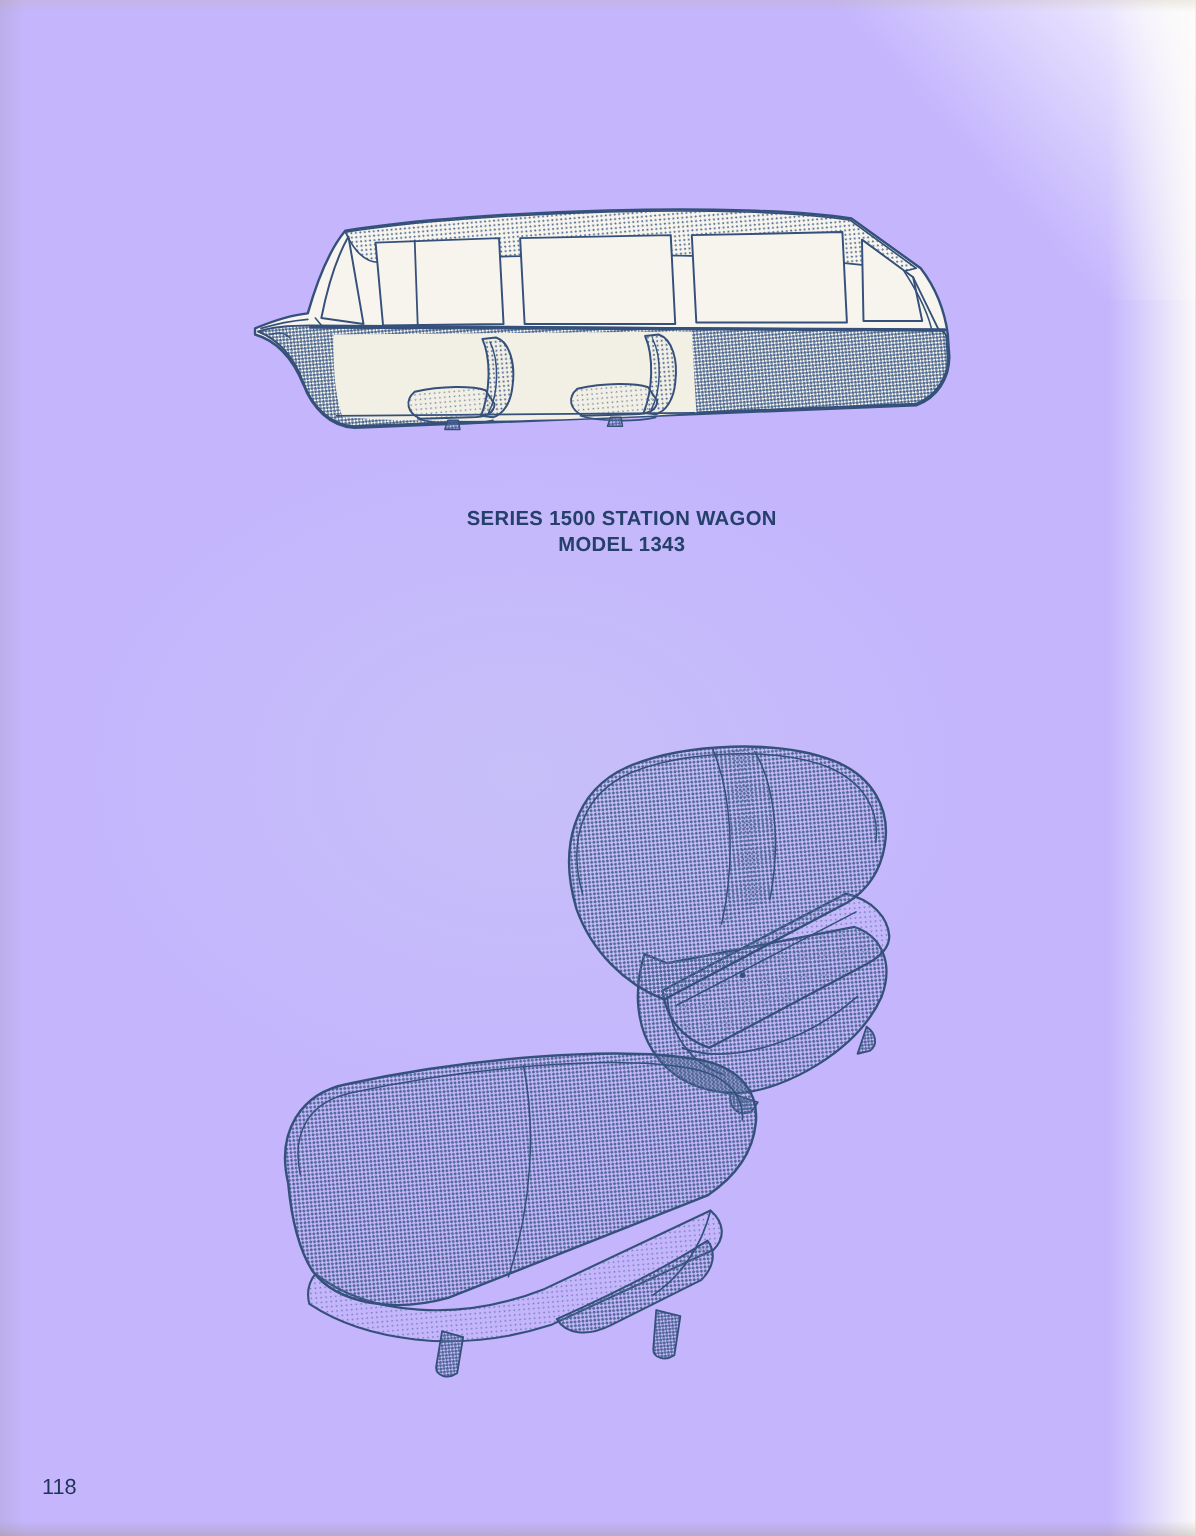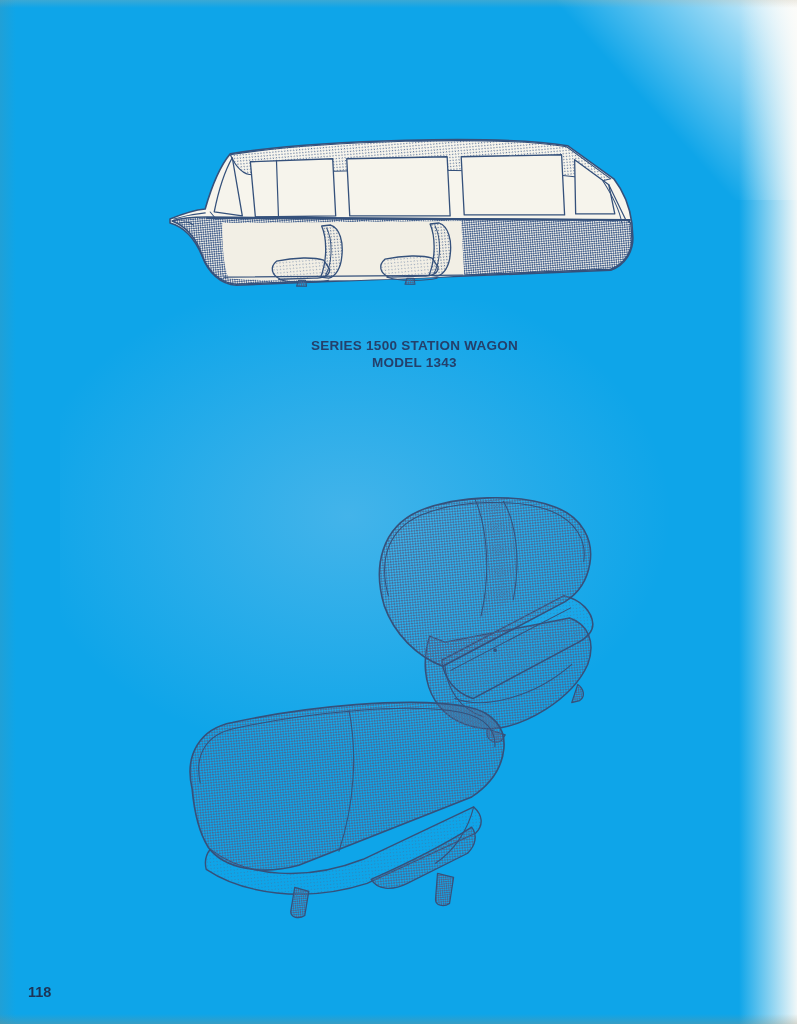--- a/index.html
+++ b/index.html
@@ -4,21 +4,21 @@
 <style>
   html,body{margin:0;padding:0;}
   body{
     width:797px;height:1024px;
     background:#f2efe5;
     font-family:"Liberation Sans", sans-serif;
     overflow:hidden;
   }
   .page{
     position:relative;width:797px;height:1024px;
-    background:#0ea5e9;
+    background:#c4b5fd;
   }
   
   .tint-center{
     position:absolute;left:60px;top:300px;width:640px;height:480px;
     background:radial-gradient(ellipse at 45% 45%, rgba(205,218,236,0.28), rgba(205,218,236,0) 65%);
     pointer-events:none;
   }
   .corner-light{
     position:absolute;top:0;right:0;width:240px;height:200px;
     background:linear-gradient(228deg, rgba(255,255,255,0.95) 0%, rgba(255,255,255,0.55) 22%, rgba(255,255,255,0) 58%);
@@ -54,21 +54,21 @@
     text-align:center;
     color:#24406b;
     font-weight:700;
     font-size:13.5px;
     letter-spacing:0.25px;
     line-height:17px;
   }
   .page-number{
     position:absolute;left:28px;top:984px;
     color:#1d3456;
-    font-weight:700;
+    font-weight:400;
     font-size:14.5px;
   }
 </style>
 </head>
 <body>
 
 <div class="page">
 
   <div class="tint-center"></div>
   <div class="corner-light"></div>

